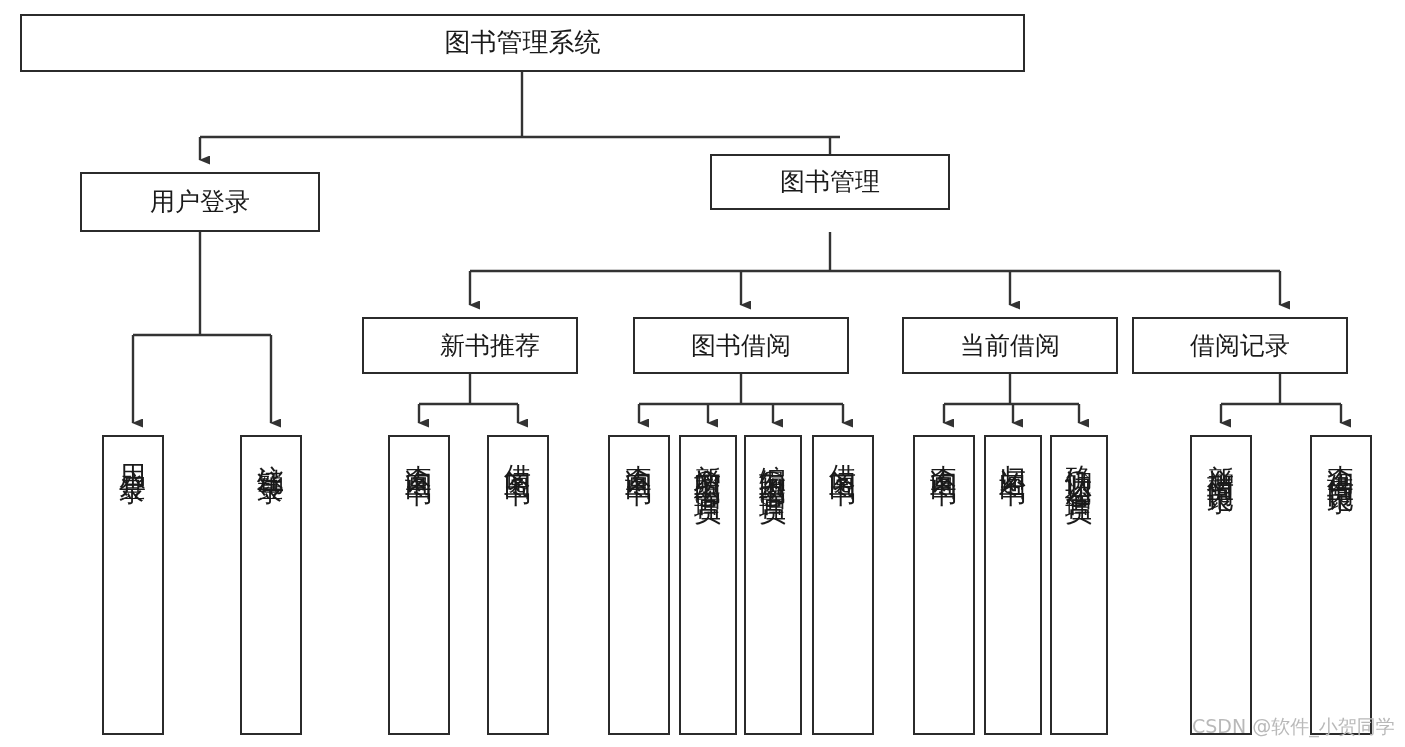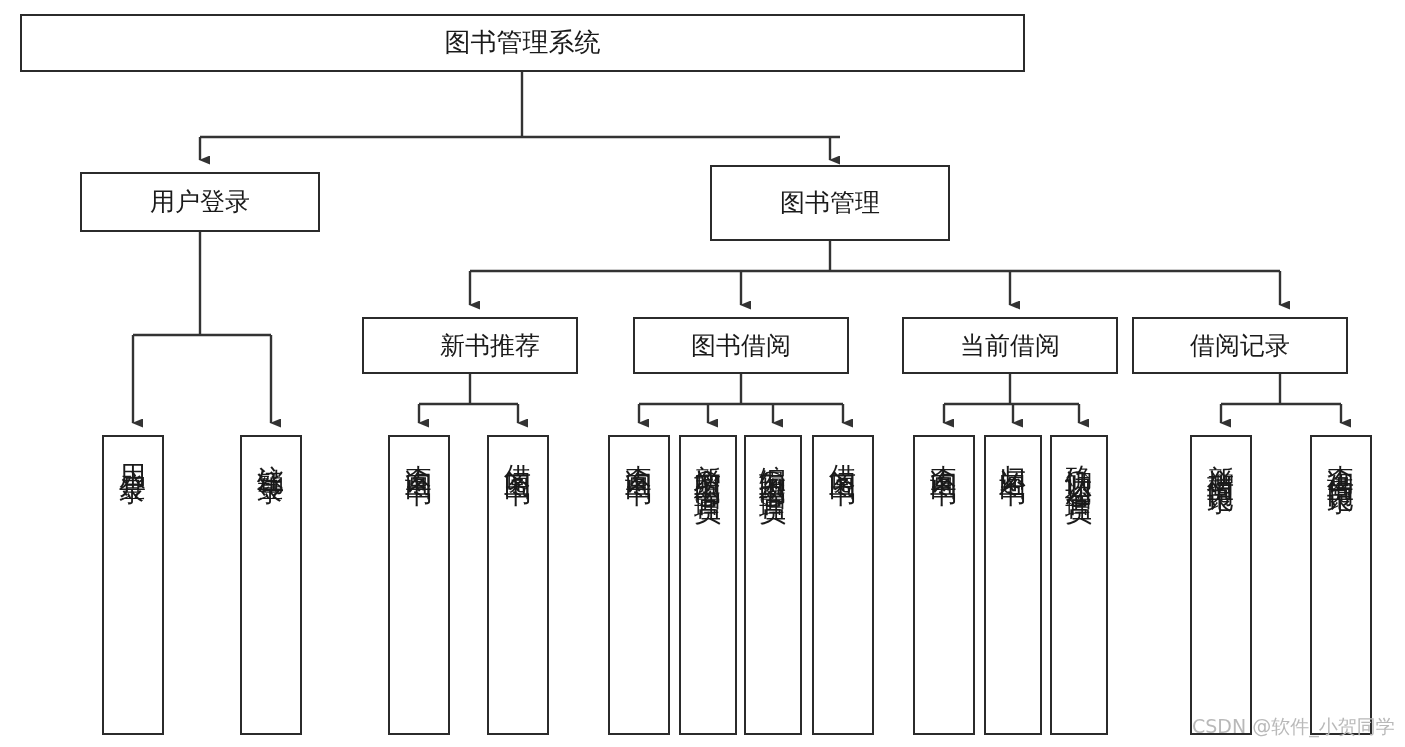--- a/index.html
+++ b/index.html
@@ -129,21 +129,21 @@
     </g>
   </svg>
 
   <div class="node horiz" id="node-root" style="left: 20px; top: 14px; width: 1005px; height: 58px;">
     <span class="node-label">图书管理系统</span>
   </div>
 
   <div class="node horiz" style="left: 80px; top: 172px; width: 240px; height: 60px;">
     <span class="node-label">用户登录</span>
   </div>
-  <div class="node horiz" style="left: 710px; top: 165px; width: 240px; height: 76px;">
+  <div class="node horiz" style="left: 710px; top: 154px; width: 240px; height: 56px;">
     <span class="node-label">图书管理</span>
   </div>
 
   <div class="node horiz" style="left: 362px; top: 317px; width: 216px; height: 57px; padding-left: 40px;">
     <span class="node-label">新书推荐</span>
   </div>
   <div class="node horiz" style="left: 902px; top: 317px; width: 216px; height: 57px;">
     <span class="node-label">当前借阅</span>
   </div>
   <div class="node horiz" style="left: 633px; top: 317px; width: 216px; height: 57px;">

